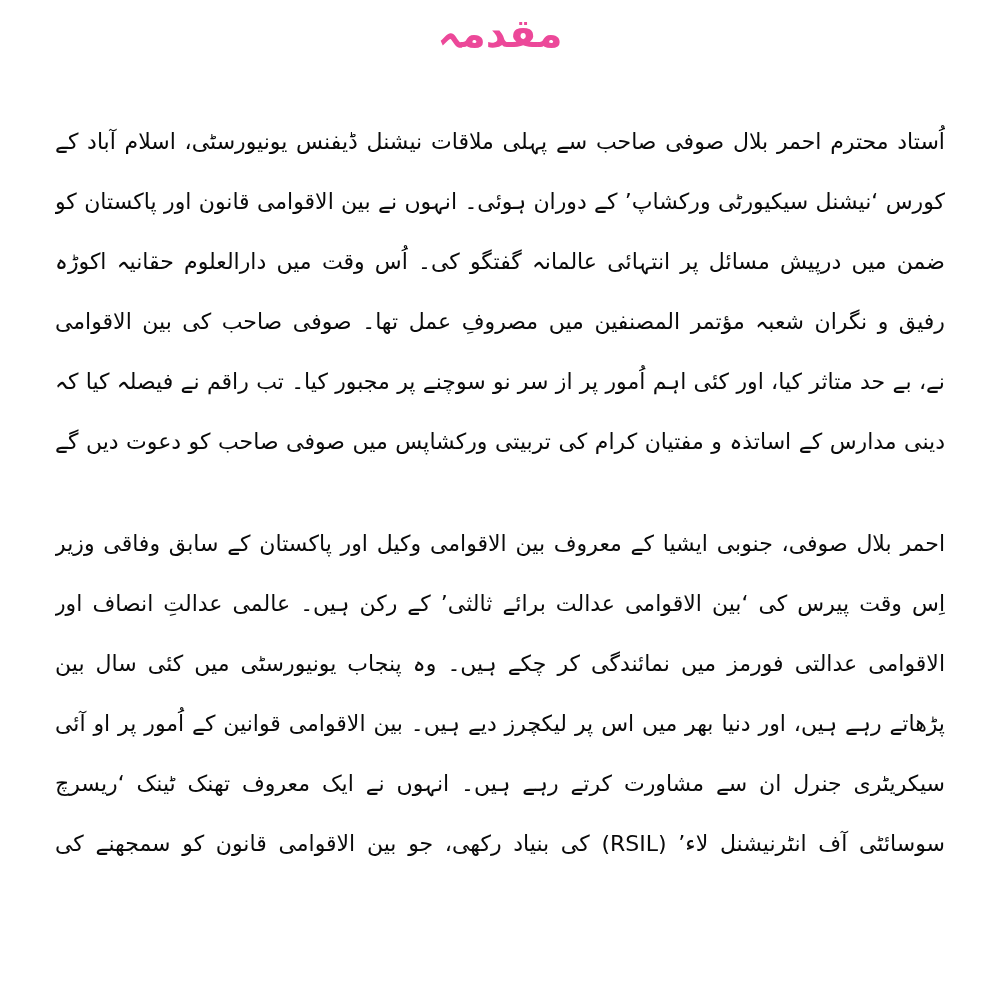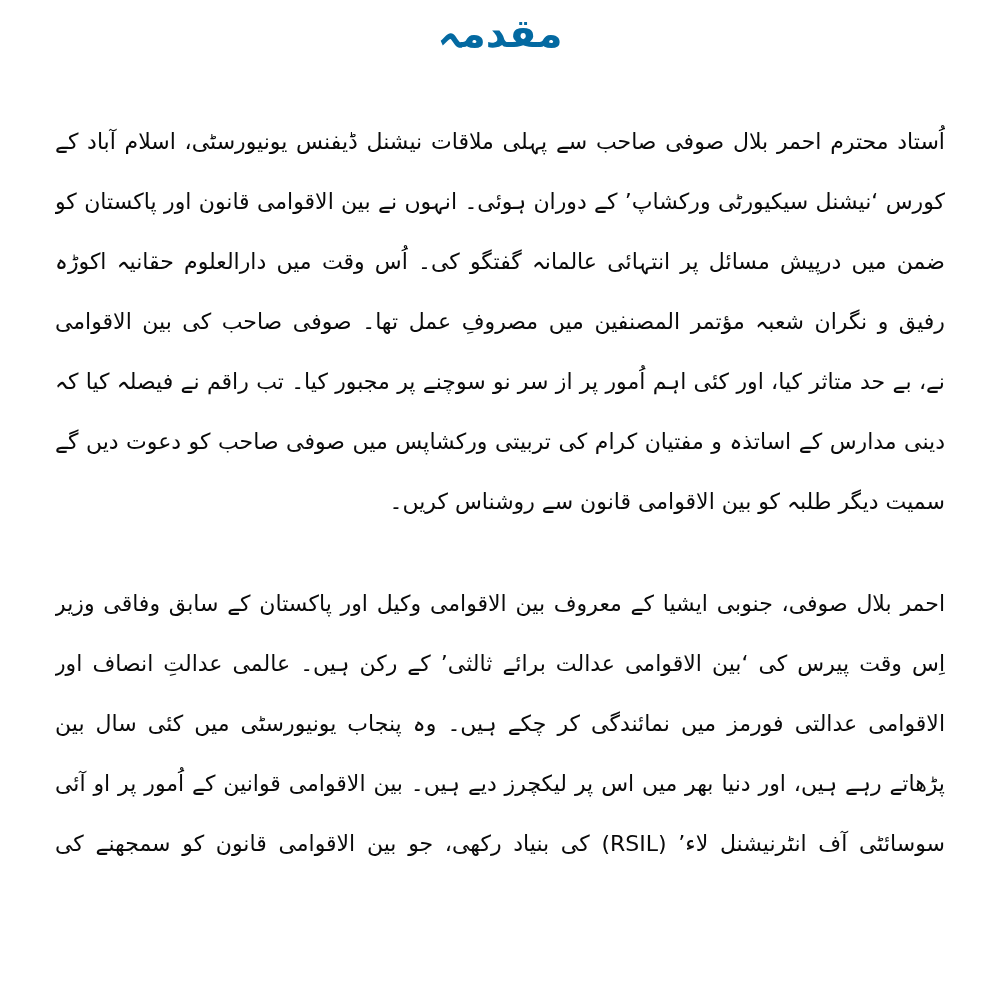--- a/index.html
+++ b/index.html
@@ -21,21 +21,21 @@
     background: #ffffff;
   }
   .title {
     margin: 0;
     padding-top: 4px;
     height: 60px;
     line-height: 58px;
     text-align: center;
     font-size: 40px;
     font-weight: 700;
-    color: #0369a1;
+    color: #ec4899;
   }
   .para {
     direction: rtl;
   }
   .para-1 { margin-top: 48px; }
   .para-2 { margin-top: 42px; }
   .line {
     height: 60px;
     line-height: 60px;
     font-size: 22px;
@@ -57,24 +57,24 @@
 
   <h1 class="title">مقدمہ</h1>
 
   <div class="para para-1">
     <div class="line">اُستاد محترم احمر بلال صوفی صاحب سے پہلی ملاقات نیشنل ڈیفنس یونیورسٹی، اسلام آباد کے ایک وقیع</div>
     <div class="line">کورس ‘نیشنل سیکیورٹی ورکشاپ’ کے دوران ہوئی۔ انہوں نے بین الاقوامی قانون اور پاکستان کو اس</div>
     <div class="line">ضمن میں درپیش مسائل پر انتہائی عالمانہ گفتگو کی۔ اُس وقت میں دارالعلوم حقانیہ اکوڑہ خٹک میں بطور</div>
     <div class="line">رفیق و نگران شعبہ مؤتمر المصنفین میں مصروفِ عمل تھا۔ صوفی صاحب کی بین الاقوامی قانون پر گفتگو</div>
     <div class="line">نے، بے حد متاثر کیا، اور کئی اہم اُمور پر از سر نو سوچنے پر مجبور کیا۔ تب راقم نے فیصلہ کیا کہ آئندہ علما اور</div>
     <div class="line">دینی مدارس کے اساتذہ و مفتیان کرام کی تربیتی ورکشاپس میں صوفی صاحب کو دعوت دیں گے تاکہ وہ مجھ</div>
-    <div class="line last">سمیت دیگر طلبہ کو بین الاقوامی قانون سے روشناس کریں۔</div>
   </div>
 
   <div class="para para-2">
     <div class="line">احمر بلال صوفی، جنوبی ایشیا کے معروف بین الاقوامی وکیل اور پاکستان کے سابق وفاقی وزیر قانون ہیں۔ وہ</div>
     <div class="line">اِس وقت پیرس کی ‘بین الاقوامی عدالت برائے ثالثی’ کے رکن ہیں۔ عالمی عدالتِ انصاف اور دیگر بین</div>
     <div class="line">الاقوامی عدالتی فورمز میں نمائندگی کر چکے ہیں۔ وہ پنجاب یونیورسٹی میں کئی سال بین الاقوامی قانون</div>
     <div class="line">پڑھاتے رہے ہیں، اور دنیا بھر میں اس پر لیکچرز دیے ہیں۔ بین الاقوامی قوانین کے اُمور پر او آئی سی کے</div>
+    <div class="line">سیکریٹری جنرل ان سے مشاورت کرتے رہے ہیں۔ انہوں نے ایک معروف تھنک ٹینک ‘ریسرچ</div>
     <div class="line">سوسائٹی آف انٹرنیشنل لاء’ (RSIL) کی بنیاد رکھی، جو بین الاقوامی قانون کو سمجھنے کی ضرورت کے حوالے</div>
   </div>
 
 </div>
 
 </body></html>

